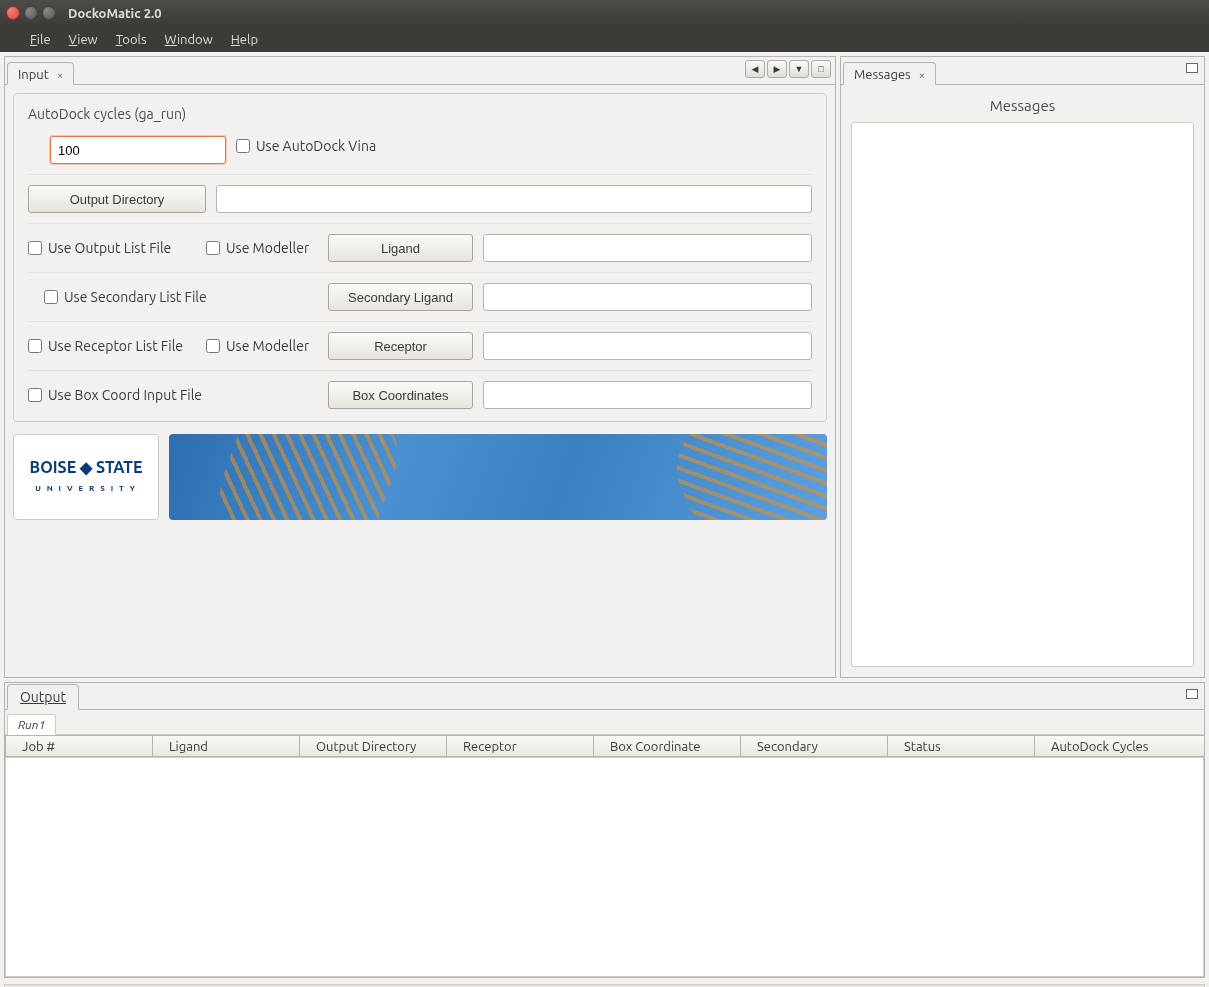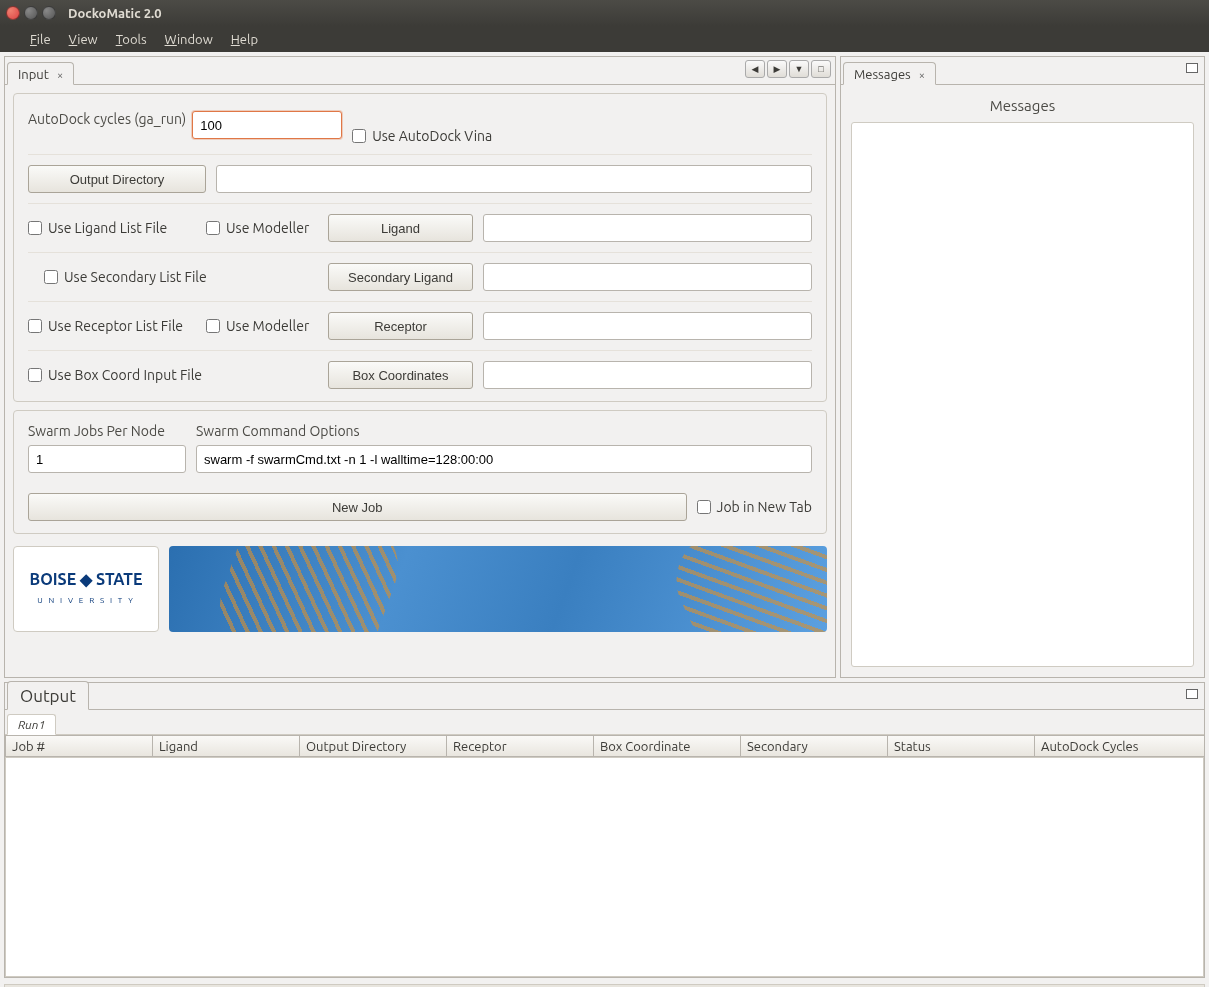--- a/index.html
+++ b/index.html
@@ -146,21 +146,21 @@
 .banner-row { display: flex; gap: 10px; margin: 4px 8px 8px; }
 .logo-box {
   width: 146px; height: 86px;
   border: 1px solid #cfcbc2;
   border-radius: 4px;
   background: #fff;
   display: flex; align-items: center; justify-content: center;
   color: #0a3a7a; font-weight: bold; font-size: 16px;
   text-align: center; line-height: 1.1;
 }
-.logo-box small { font-size: 8px; letter-spacing: 2px; color:#0a3a7a; font-weight:normal;}
+.logo-box small { font-size: 8px; letter-spacing: 2px; color:#0a3a7a; font-weight:bold;}
 .banner-img {
   flex: 1; height: 86px;
   border-radius: 4px;
   background: linear-gradient(110deg,#2b6fb0 0%,#4b90d0 35%,#3a7fc0 60%,#5ba0e0 100%);
   position: relative; overflow: hidden;
 }
 .banner-img::before, .banner-img::after {
   content:""; position:absolute; width:160px; height:160px;
   background: repeating-linear-gradient(45deg,#d89030 0 4px,transparent 4px 12px);
   opacity:.6; border-radius: 30%;
@@ -180,36 +180,36 @@
   background: #f2f1f0;
   height: 296px;
   display: flex; flex-direction: column;
   position: relative;
 }
 .output-tabs { display: flex; border-bottom: 1px solid #b8b4ad; height: 27px; align-items: flex-end; position: relative;}
 .out-tab {
   border: 1px solid #b8b4ad; border-bottom: 1px solid #f2f1f0;
   border-radius: 4px 4px 0 0;
   padding: 4px 12px; margin-bottom: -1px; margin-left: 2px;
-  font-size: 17px; background: #f2f1f0;
+  font-size: 14px; background: #f2f1f0; text-decoration: underline;
 }
 .sub-tabs { display: flex; height: 25px; align-items: flex-end; border-bottom: 1px solid #cfcbc2; font-style: italic; }
 .sub-tab {
   border: 1px solid #cfcbc2; border-bottom: 1px solid #fff;
   border-radius: 3px 3px 0 0;
   padding: 3px 10px; margin-bottom: -1px; margin-left: 2px;
   font-size: 12px; background: #fff;
 }
 .table-header {
   display: flex; background: #f2f1f0; border-bottom: 1px solid #cfcbc2;
 }
 .th {
   border: 1px solid #b8b4ad;
   background: linear-gradient(#faf9f7,#e9e6df);
-  padding: 3px 6px; font-size: 13px;
+  padding: 3px 16px; font-size: 13px;
   margin-right: -1px;
 }
 .table-body { flex:1; background: #fff; border: 1px solid #cfcbc2; border-top:none;}
 .statusbar { height: 22px; background: #e8e5de; margin: 0 4px 4px; border: 1px solid #cfcbc2; }
 </style>
 </head>
 <body>
 
 <div class="titlebar">
   <div class="win-controls">
@@ -238,37 +238,37 @@
       <div class="tab-controls">
         <div class="tab-ctrl-btn">◀</div>
         <div class="tab-ctrl-btn">▶</div>
         <div class="tab-ctrl-btn">▼</div>
         <div class="tab-ctrl-btn">□</div>
       </div>
     </div>
 
     <div class="form-section">
       <div class="form-row" style="padding-top:0;">
-        <div style="display:flex;flex-direction:row;gap:6px;">
+        <div style="display:flex;flex-direction:column;gap:14px;">
           <span class="lbl">AutoDock cycles  (ga_run)</span>
-          <input type="text" class="focused" style="width: 150px;" value="100">
+          <input type="text" class="focused" style="width: 176px; margin-left: 22px;" value="100">
         </div>
         <label class="chk" style="margin-top:22px;">
           <input type="checkbox" style="">
           <span>Use AutoDock Vina</span>
         </label>
       </div>
       <div class="form-row sep">
         <button class="btn" style="width:178px;">Output Directory</button>
         <input type="text" style="flex: 1 1 0%;" value="">
       </div>
       <div class="form-row sep">
         <label class="chk" style="width:168px;">
           <input type="checkbox" style="">
-            <span>Use Ligand List File</span>
+            <span>Use Output List File</span>
         </label>
         <label class="chk" style="width:112px;">
           <input type="checkbox" style="">
             <span>Use Modeller</span>
         </label>
         <button class="btn" style="width:145px;">Ligand</button>
         <input type="text" style="flex: 1 1 0%;" value="">
       </div>
       <div class="form-row sep">
         <label class="chk" style="width:290px;padding-left:16px;">
@@ -293,39 +293,20 @@
       <div class="form-row sep" style="padding-bottom:0;">
         <label class="chk" style="width:290px;">
           <input type="checkbox" style="">
             <span>Use Box Coord Input File</span>
         </label>
         <button class="btn" style="width:145px;">Box Coordinates</button>
         <input type="text" style="flex: 1 1 0%;" value="">
       </div>
     </div>
 
-    <div class="form-section" style="margin-top:0;">
-      <div class="form-row" style="padding-top:0;">
-        <div style="display:flex;flex-direction:column;gap:6px;width:158px;">
-          <span class="lbl">Swarm Jobs Per Node</span>
-          <input type="text" value="1" style="">
-        </div>
-        <div style="display:flex;flex-direction:column;gap:6px;flex:1;">
-          <span class="lbl">Swarm Command Options</span>
-          <input type="text" value="swarm -f swarmCmd.txt -n 1 -l walltime=128:00:00" style="">
-        </div>
-      </div>
-      <div class="form-row" style="padding-bottom:0;">
-        <button class="btn" style="flex:1;">New Job</button>
-        <label class="chk">
-          <input type="checkbox" style="">
-            <span>Job in New Tab</span>
-        </label>
-      </div>
-    </div>
 
     <div class="banner-row">
       <div class="logo-box">
         <div>
           <div>BOISE ◆ STATE</div>
           <small>U N I V E R S I T Y</small>
         </div>
       </div>
       <div class="banner-img"></div>
     </div>

